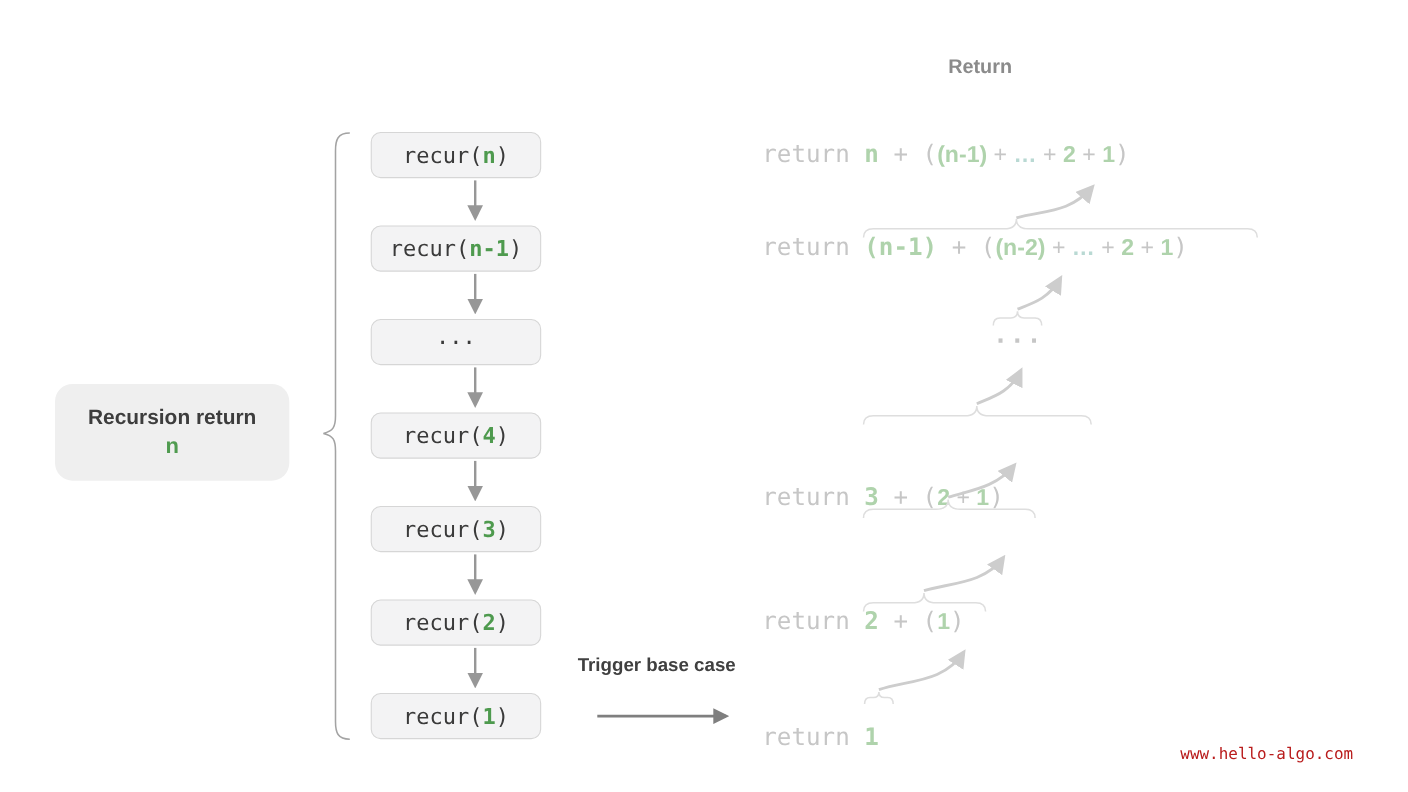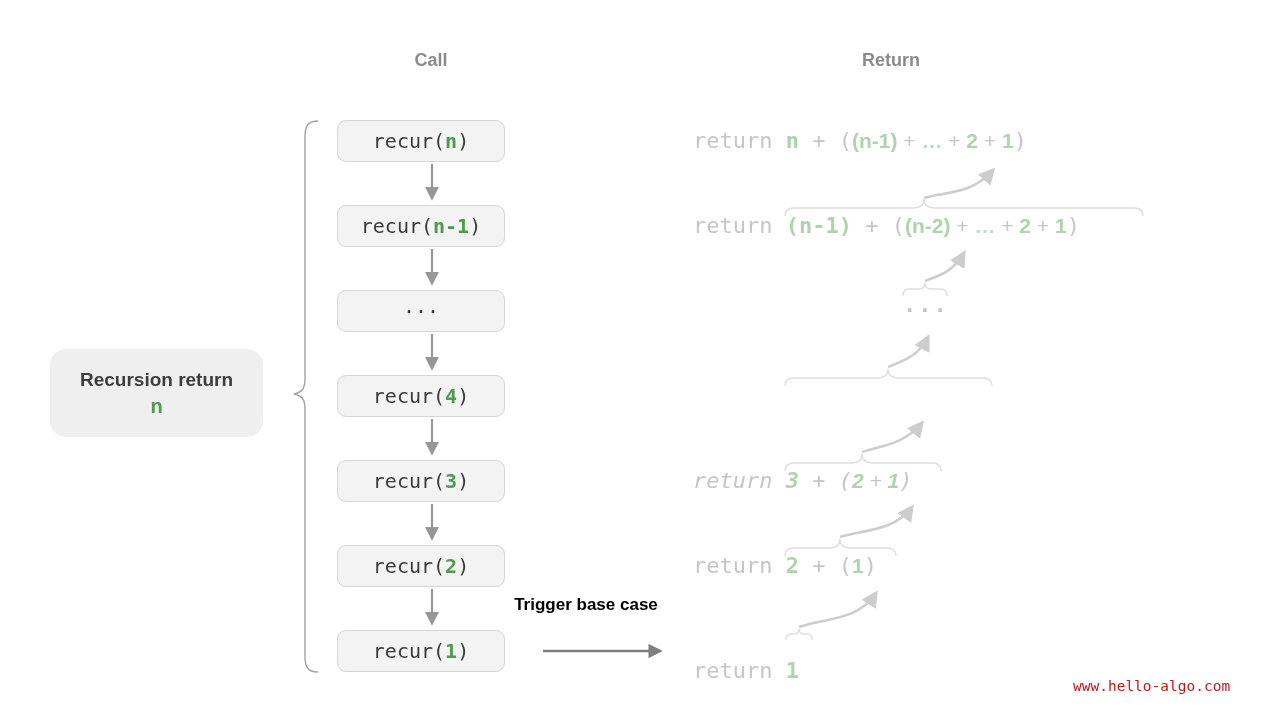--- a/index.html
+++ b/index.html
@@ -5,21 +5,21 @@
   html,body{margin:0;padding:0;background:#fff;}
   .canvas{
     position:relative;width:1280px;height:720px;background:#ffffff;overflow:hidden;
     font-family:"Liberation Sans",sans-serif;
   }
   .col-header{
     position:absolute;width:220px;text-align:center;
     font-size:18px;font-weight:700;color:#8b8b8b;
   }
   .call-box{
-    position:absolute;left:337px;width:168px;height:42px;
+    position:absolute;left:337px;width:155px;height:42px;
     background:#f3f3f4;border:1.5px solid #d6d6d6;border-radius:9px;
     box-sizing:border-box;
     display:flex;align-items:center;justify-content:center;
     font-family:"DejaVu Sans Mono","Liberation Mono",monospace;
     font-size:20px;color:#3a3a3a;white-space:pre;
   }
   .return-row{
     position:absolute;left:693px;height:28px;line-height:28px;
     font-family:"DejaVu Sans Mono","Liberation Mono",monospace;
     font-size:22px;white-space:pre;
@@ -31,62 +31,61 @@
   }
   .depth-label{
     position:absolute;left:50px;top:349px;width:213px;height:88px;
     background:#efefef;border-radius:16px;
     display:flex;flex-direction:column;align-items:center;justify-content:center;gap:4px;
   }
   .depth-label .l1{font-size:19px;font-weight:700;color:#3d3d3d;}
   .depth-label .l2{font-size:20px;font-weight:700;color:#4f9b4f;
     font-family:"Liberation Sans",sans-serif;}
   .trigger-label{
-    position:absolute;left:481px;top:595px;width:210px;text-align:center;
-    font-size:17px;font-weight:700;color:#000000;
+    position:absolute;left:492px;top:595px;width:210px;text-align:center;
+    font-size:17px;font-weight:700;color:#404040;
   }
   .watermark{
     position:absolute;left:1073px;top:678px;width:170px;
     font-family:"DejaVu Sans Mono","Liberation Mono",monospace;
     font-size:14.5px;color:#b91c1c;white-space:pre;
   }
   svg.overlay{position:absolute;left:0;top:0;pointer-events:none;}
   
   .c-dark{color:#3a3a3a;}
   .c-green{color:#4e9a4e;font-weight:700;}
   .c-fgray{color:#c6c6c6;}
   .c-fgreen{color:#afd3ac;font-weight:700;}
   .c-fteal{color:#b9d9d3;font-weight:700;}
   .f-sans{font-family:"Liberation Sans",sans-serif;font-size:21px;}
 </style>
 </head>
 <body>
 
 <div class="canvas">
 
-  <div class="col-header" style="left:321px;top:50px;">Call</div>
   <div class="col-header" style="left:781px;top:50px;">Return</div>
 
   <div class="call-box" style="top:120px;"><span class="c-dark">recur(</span><span class="c-green">n</span><span class="c-dark">)</span></div>
   <div class="call-box" style="top:205px;"><span class="c-dark">recur(</span><span class="c-green">n-1</span><span class="c-dark">)</span></div>
   <div class="call-box" style="top:290px;"><span class="c-dark">···</span></div>
   <div class="call-box" style="top:375px;"><span class="c-dark">recur(</span><span class="c-green">4</span><span class="c-dark">)</span></div>
   <div class="call-box" style="top:460px;"><span class="c-dark">recur(</span><span class="c-green">3</span><span class="c-dark">)</span></div>
   <div class="call-box" style="top:545px;"><span class="c-dark">recur(</span><span class="c-green">2</span><span class="c-dark">)</span></div>
   <div class="call-box" style="top:630px;"><span class="c-dark">recur(</span><span class="c-green">1</span><span class="c-dark">)</span></div>
 
   <div class="depth-label">
     <div class="l1">Recursion return</div>
     <div class="l2">n</div>
   </div>
 
   <div class="return-row" style="top:127px;"><span class="c-fgray">return </span><span class="c-fgreen">n</span><span class="c-fgray"> + (</span><span class="c-fgreen f-sans">(n-1)</span><span class="c-fgray f-sans"> + </span><span class="c-fteal f-sans">…</span><span class="c-fgray f-sans"> + </span><span class="c-fgreen f-sans">2</span><span class="c-fgray f-sans"> + </span><span class="c-fgreen f-sans">1</span><span class="c-fgray">)</span></div>
   <div class="return-row" style="top:212px;"><span class="c-fgray">return </span><span class="c-fgreen">(n-1)</span><span class="c-fgray"> + (</span><span class="c-fgreen f-sans">(n-2)</span><span class="c-fgray f-sans"> + </span><span class="c-fteal f-sans">…</span><span class="c-fgray f-sans"> + </span><span class="c-fgreen f-sans">2</span><span class="c-fgray f-sans"> + </span><span class="c-fgreen f-sans">1</span><span class="c-fgray">)</span></div>
   <div class="return-dots" style="top:297px;"><span class="c-fgray">···</span></div>
-  <div class="return-row" style="top:467px;font-style:italic;"><span class="c-fgray">return </span><span class="c-fgreen">3</span><span class="c-fgray"> + (</span><span class="c-fgreen f-sans">2</span><span class="c-fgray f-sans"> + </span><span class="c-fgreen f-sans">1</span><span class="c-fgray">)</span></div>
+  <div class="return-row" style="top:439px;"><span class="c-fgray">return </span><span class="c-fgreen">3</span><span class="c-fgray"> + (</span><span class="c-fgreen f-sans">2</span><span class="c-fgray f-sans"> + </span><span class="c-fgreen f-sans">1</span><span class="c-fgray">)</span></div>
   <div class="return-row" style="top:552px;"><span class="c-fgray">return </span><span class="c-fgreen">2</span><span class="c-fgray"> + (</span><span class="c-fgreen f-sans">1</span><span class="c-fgray">)</span></div>
   <div class="return-row" style="top:637px;margin-top:20px;"><span class="c-fgray">return </span><span class="c-fgreen">1</span></div>
 
   <div class="trigger-label">Trigger base case</div>
 
   <div class="watermark">www.hello-algo.com</div>
 
   <svg class="overlay" width="1280" height="720" viewBox="0 0 1280 720">
     <defs>
       <marker id="ahGray" viewBox="0 0 10 10" refX="8" refY="5" markerWidth="6.5" markerHeight="6.5" orient="auto">

